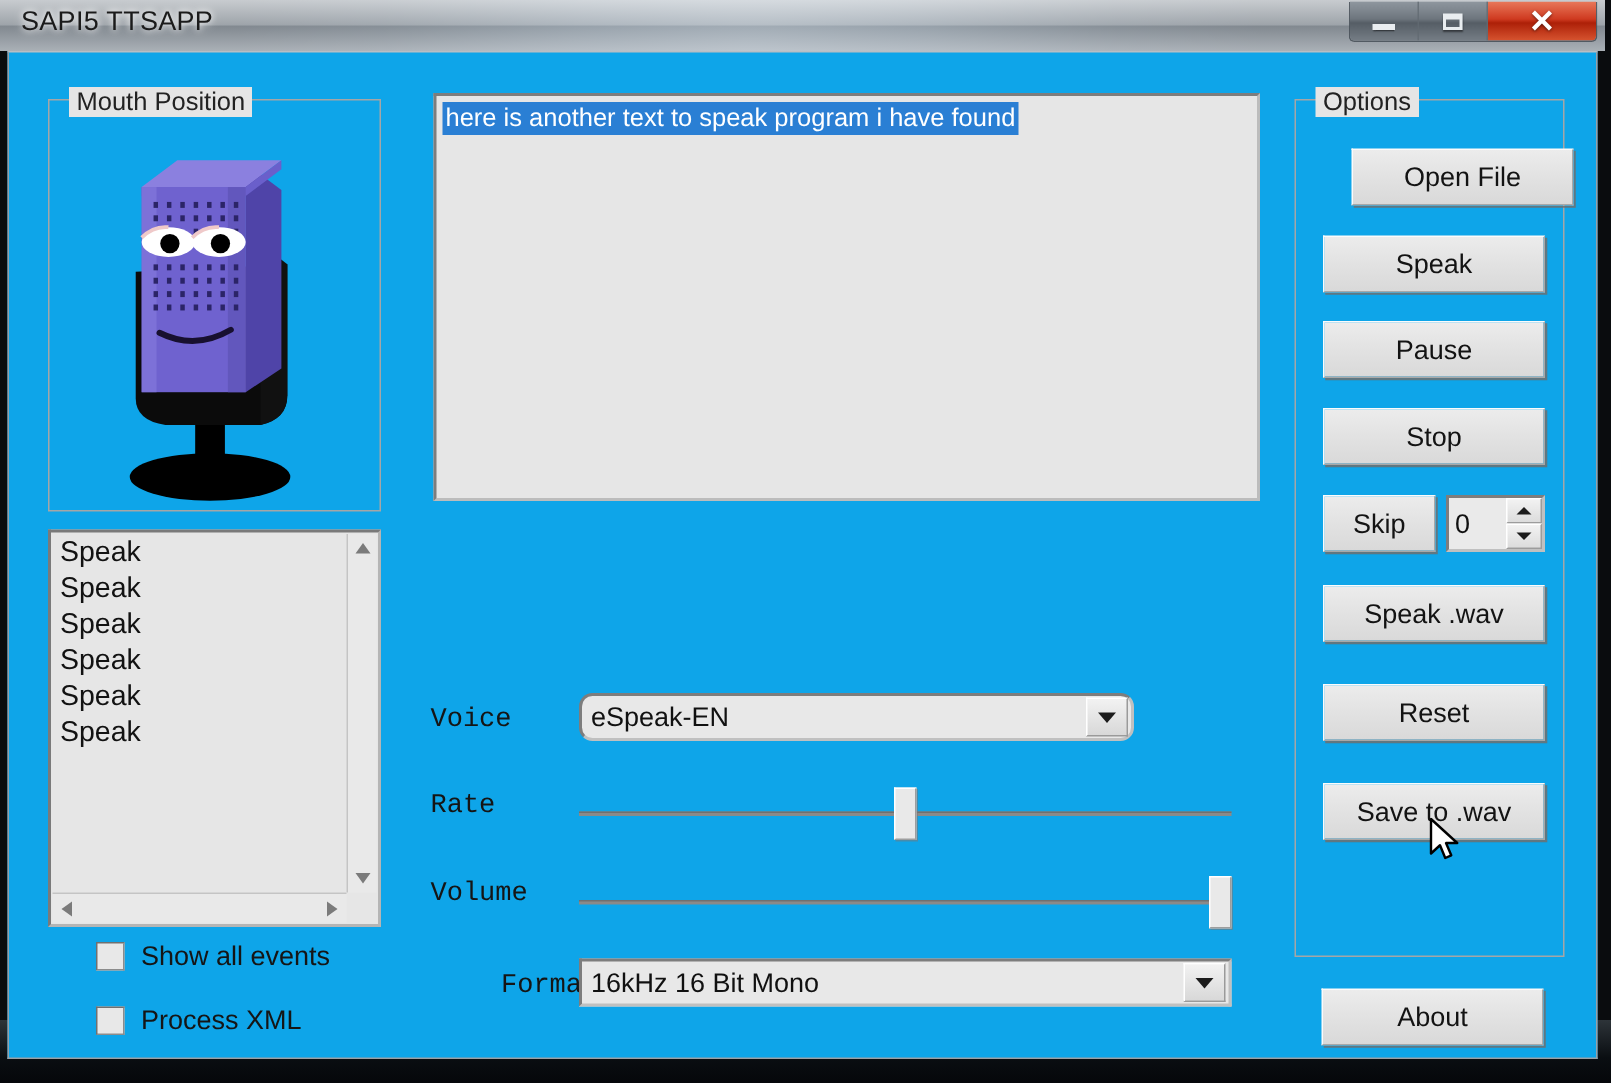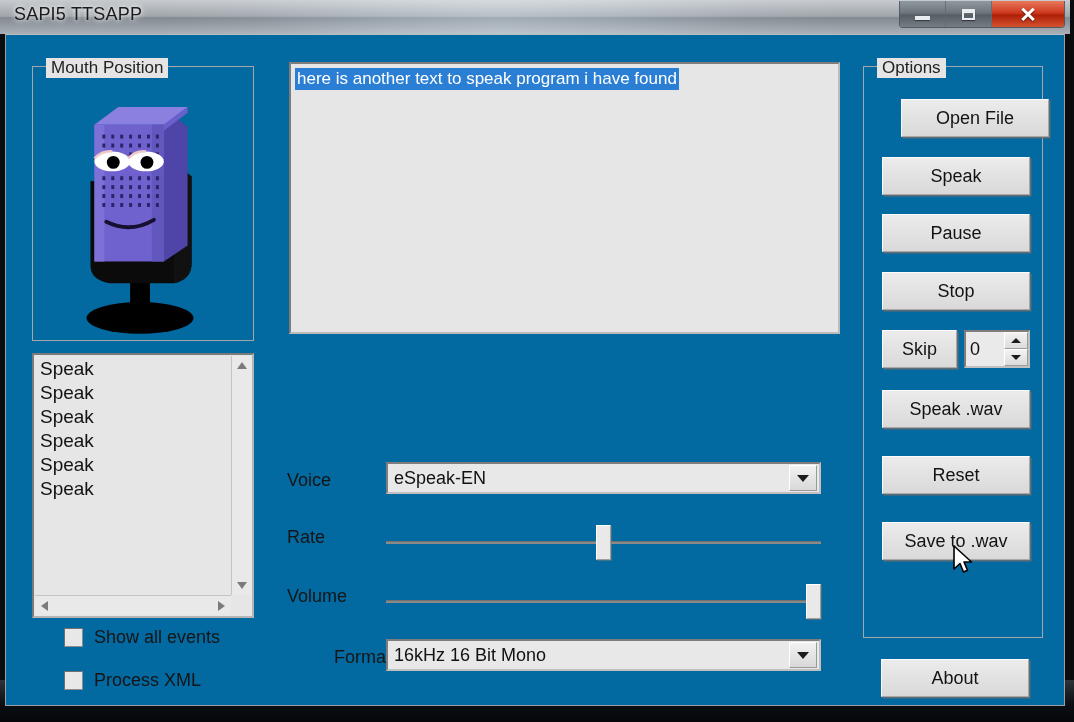--- a/index.html
+++ b/index.html
@@ -104,21 +104,21 @@
     text-shadow: 0 1px 2px rgba(0,0,0,0.55);
   }
 
   
   #client {
     position: absolute;
     left: 5px;
     top: 34px;
     width: 1060px;
     height: 672px;
-    background: #0369a1;
+    background: #0ea5e9;
     border: 1px solid #9aa0a6;
     border-top: 1px solid #b9bec3;
   }
 
   
   .groupbox {
     position: absolute;
     border: 1px solid #a6a6a6;
   }
   .groupbox > .gb-title {
@@ -258,20 +258,21 @@
     padding: 1px 2px 2px 2px;
     white-space: nowrap;
   }
 
   
   .field-label {
     position: absolute;
     font-size: 18px;
     color: #151515;
     white-space: nowrap;
+    font-family: Liberation Mono, monospace;
   }
   #lbl-voice  { left: 281px; top: 435px; }
   #lbl-rate   { left: 281px; top: 492px; }
   #lbl-volume { left: 281px; top: 551px; }
   #lbl-format { left: 281px; top: 612px; margin-left: 47px; }
 
   .combo {
     position: absolute;
     height: 32px;
     background: #e8e8e8;
@@ -301,21 +302,21 @@
     align-items: center;
     justify-content: center;
     flex: none;
   }
   .combo-arrow {
     width: 0; height: 0;
     border-left: 6px solid transparent;
     border-right: 6px solid transparent;
     border-top: 7px solid #1c1c1c;
   }
-  #combo-voice  { left: 380px; top: 427px; width: 435px; }
+  #combo-voice  { left: 380px; top: 427px; width: 370px; border-radius: 9px; }
   #combo-format { left: 380px; top: 604px; width: 435px; }
 
   
   .slider {
     position: absolute;
     height: 42px;
     width: 435px;
   }
   .slider-track {
     position: absolute;

